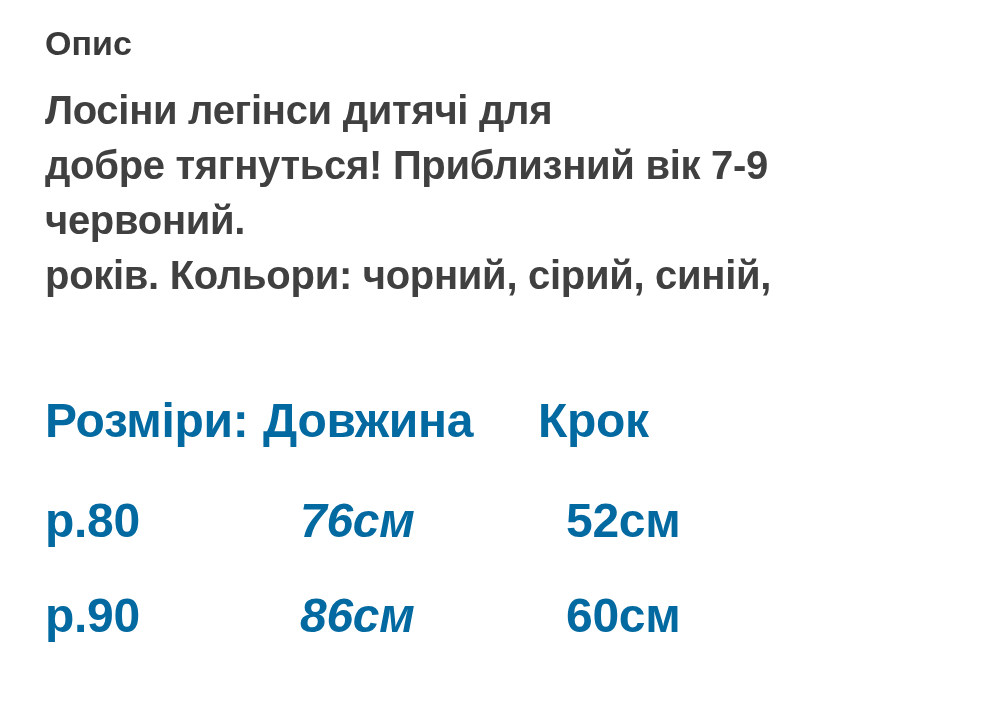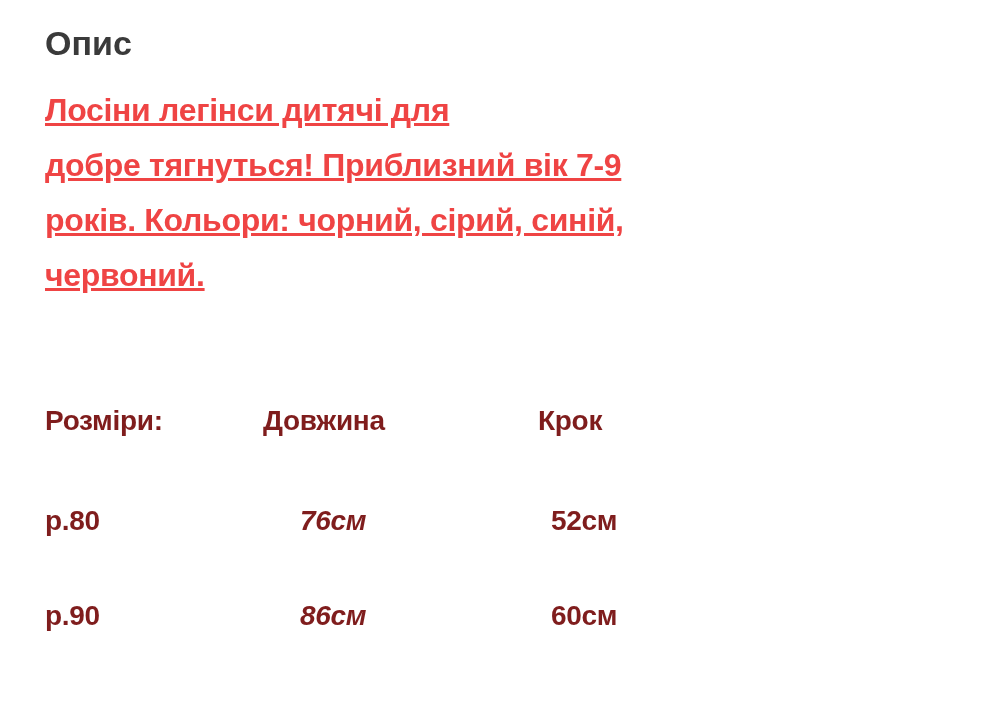--- a/index.html
+++ b/index.html
@@ -23,67 +23,66 @@
     font-size: 34px;
     line-height: 40px;
     font-weight: 700;
     color: #3a3a3a;
     white-space: pre;
   }
   .description {
     position: absolute;
     left: 45px;
     top: 83px;
-    font-size: 32px;
+    font-size: 40px;
     line-height: 55px;
     font-weight: 700;
     letter-spacing: -0.3px;
-    color: #ef4444;
-    text-decoration: underline;
+    color: #404040;
   }
   .description .line {
     white-space: pre;
   }
   .trow {
     position: absolute;
     left: 0;
     width: 100%;
     height: 55px;
-    font-size: 28px;
+    font-size: 48px;
     line-height: 55px;
     font-weight: 700;
     letter-spacing: -0.3px;
-    color: #7f1d1d;
+    color: #0369a1;
   }
   .trow .cell {
     position: absolute;
     top: 0;
     white-space: pre;
   }
   .row-header { top: 393px; }
   .row-size-1 { top: 493px; padding-left: 18px; }
   .row-size-2 { top: 588px; }
   .c-label   { left: 45px; }
   .c-len-h   { left: 263px; }
   .c-step-h  { left: 538px; }
   .c-len     { left: 300px; font-style: italic; }
-  .c-step    { left: 551px; }
+  .c-step    { left: 566px; }
 </style>
 </head>
 <body>
 
 <div class="page">
 
   <h2 class="section-title">Опис</h2>
 
   <div class="description">
     <div class="line">Лосіни легінси дитячі для</div>
     <div class="line">добре тягнуться! Приблизний вік 7-9</div>
+    <div class="line">червоний.</div>
     <div class="line">років. Кольори: чорний, сірий, синій,</div>
-    <div class="line">червоний.</div>
   </div>
 
   <div class="trow row-header">
     <span class="cell c-label">Розміри:</span>
     <span class="cell c-len-h">Довжина</span>
     <span class="cell c-step-h">Крок</span>
   </div>
 
   <div class="trow row-size-1">
     <span class="cell c-label">р.80</span>

